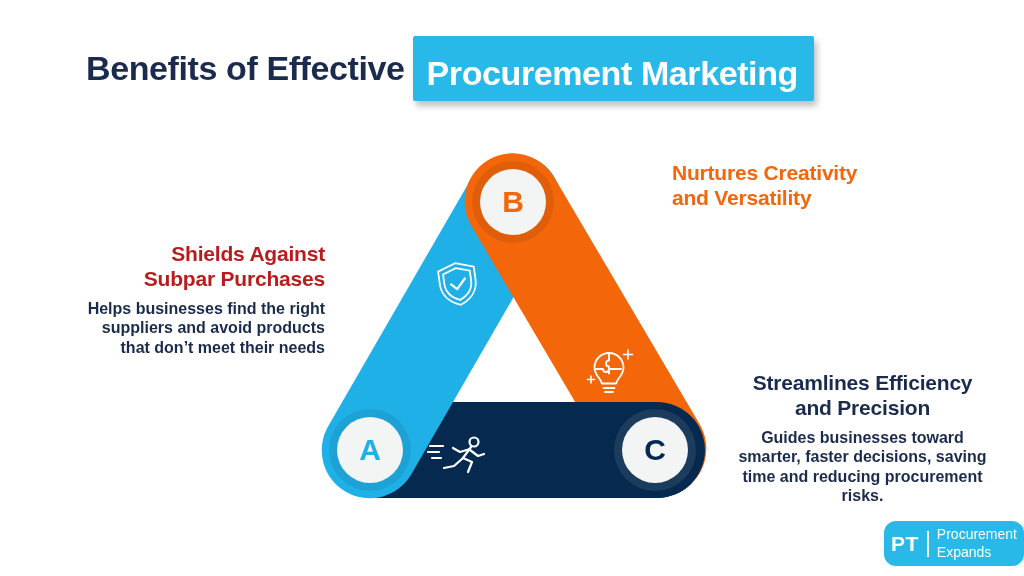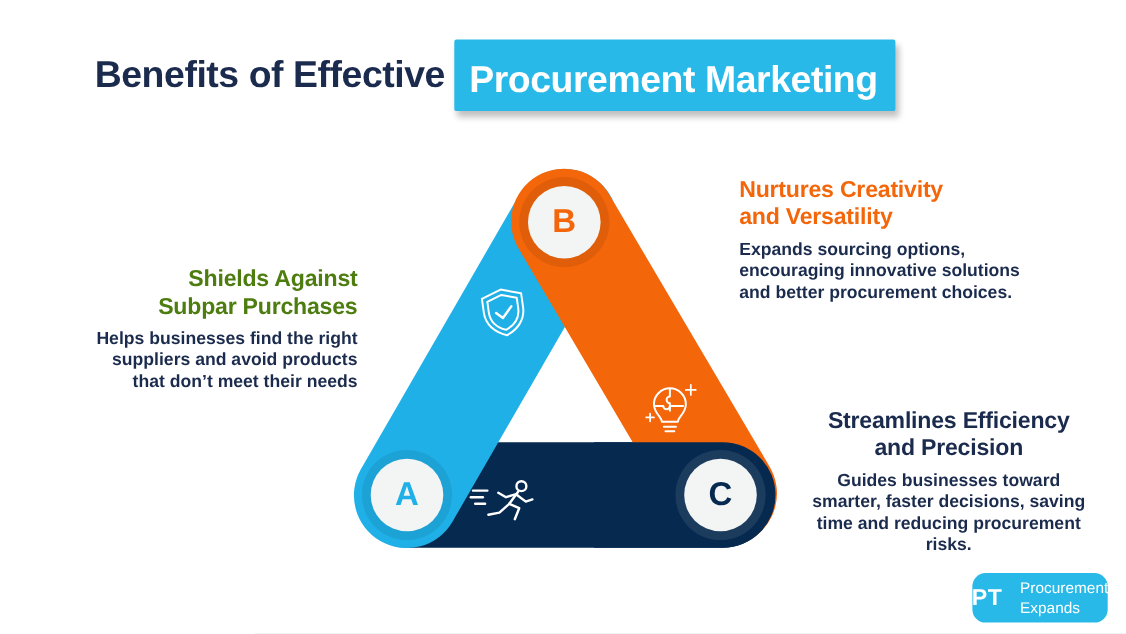--- a/index.html
+++ b/index.html
@@ -62,29 +62,29 @@
   .benefit { position:absolute; }
   .benefit .heading {
     margin:0 0 7px 0; font-size:21px; font-weight:800; line-height:1.18;
     white-space:pre-line; letter-spacing:-0.2px;
   }
   .benefit .body {
     margin:0; font-size:16px; font-weight:600; line-height:1.22;
     color:#1B2B4D; white-space:pre-line;
   }
   .benefit-a { left:60px; top:242px; width:265px; text-align:right; }
-  .benefit-a .heading { color:#4d7c0f; }
+  .benefit-a .heading { color:#b91c1c; }
   .benefit-b { left:648px; top:161px; width:295px; text-align:left;margin-left:24px; }
   .benefit-b .heading { color:#F4660A; }
   .benefit-c { left:730px; top:371px; width:265px; text-align:center; }
   .benefit-c .heading { color:#1B2B4D; }
 
   
   .logo {
-    position:absolute; left:884px; top:521px; width:123px; height:45px;
+    position:absolute; left:884px; top:521px; width:140px; height:45px;
     background:#29B9E8; border-radius:12px; color:#ffffff;
     display:flex; align-items:center; justify-content:center; gap:8px;
   }
   .logo-pt { font-size:21px; font-weight:800; letter-spacing:0.5px; }
   .logo-divider { width:2px; height:26px; background:rgba(255,255,255,0.9); }
   .logo-name { font-size:14px; line-height:1.25; font-weight:400; }
 </style>
 </head>
 <body>
 
@@ -150,23 +150,20 @@
     <h3 class="heading">Shields Against
 Subpar Purchases</h3>
     <p class="body">Helps businesses find the right
 suppliers and avoid products
 that don’t meet their needs</p>
   </div>
 
   <div class="benefit benefit-b">
     <h3 class="heading">Nurtures Creativity
 and Versatility</h3>
-    <p class="body">Expands sourcing options,
-encouraging innovative solutions
-and better procurement choices.</p>
   </div>
 
   <div class="benefit benefit-c">
     <h3 class="heading">Streamlines Efficiency
 and Precision</h3>
     <p class="body">Guides businesses toward
 smarter, faster decisions, saving
 time and reducing procurement
 risks.</p>
   </div>

